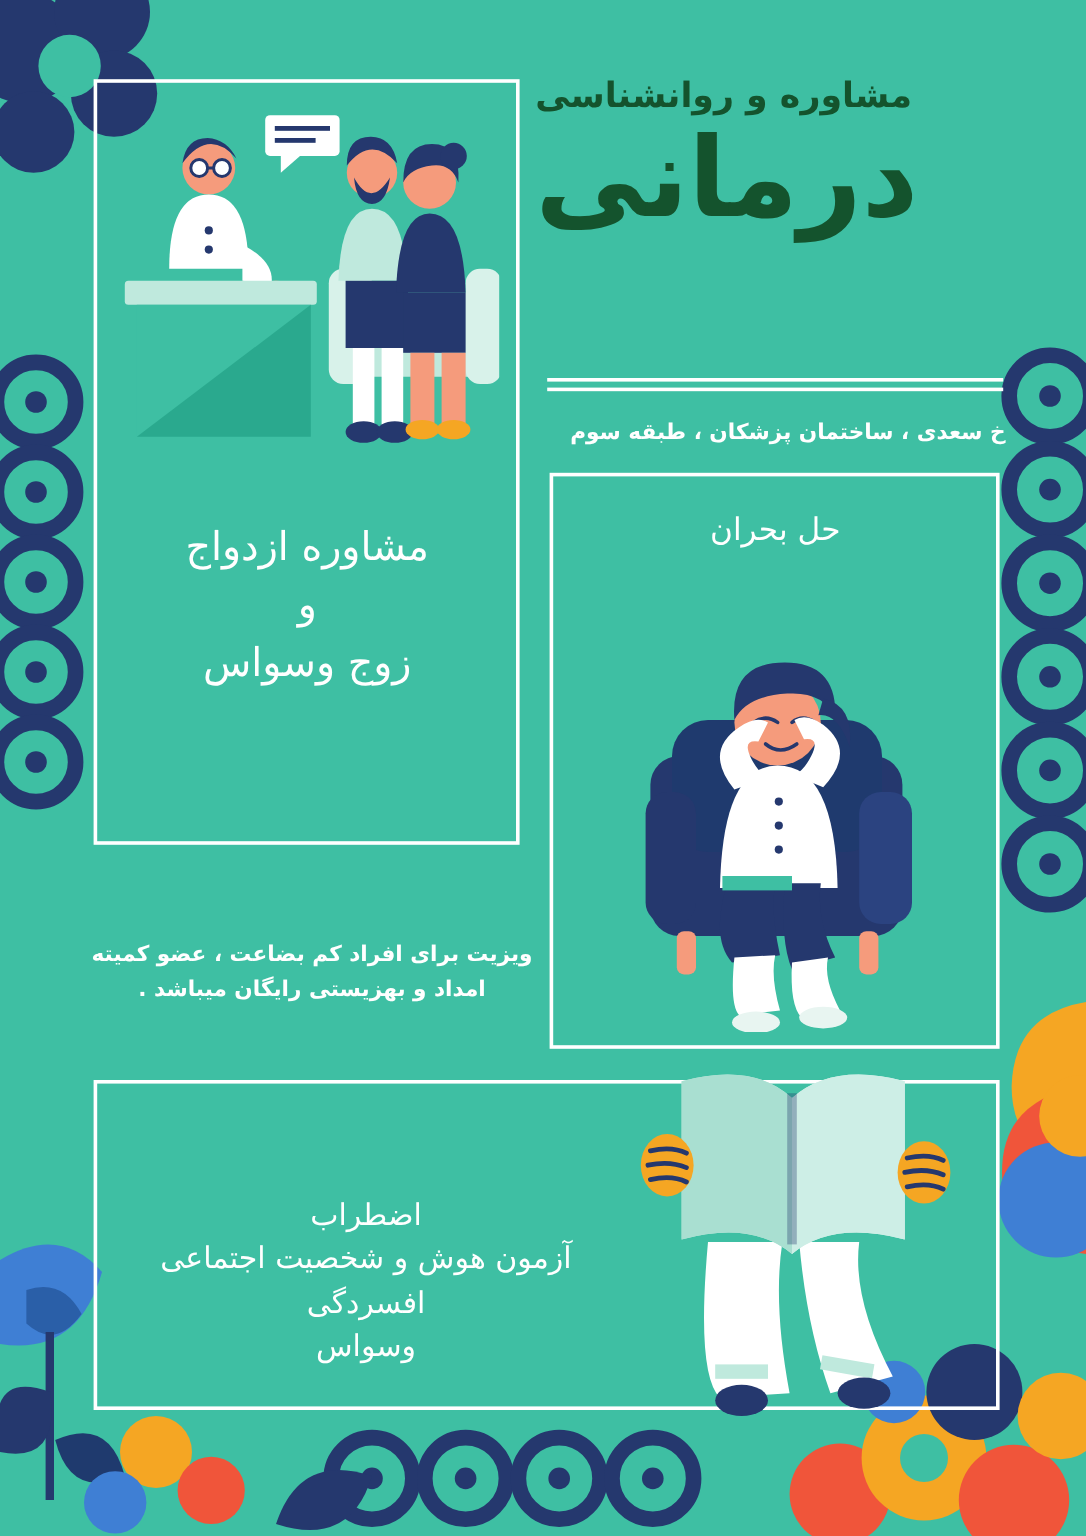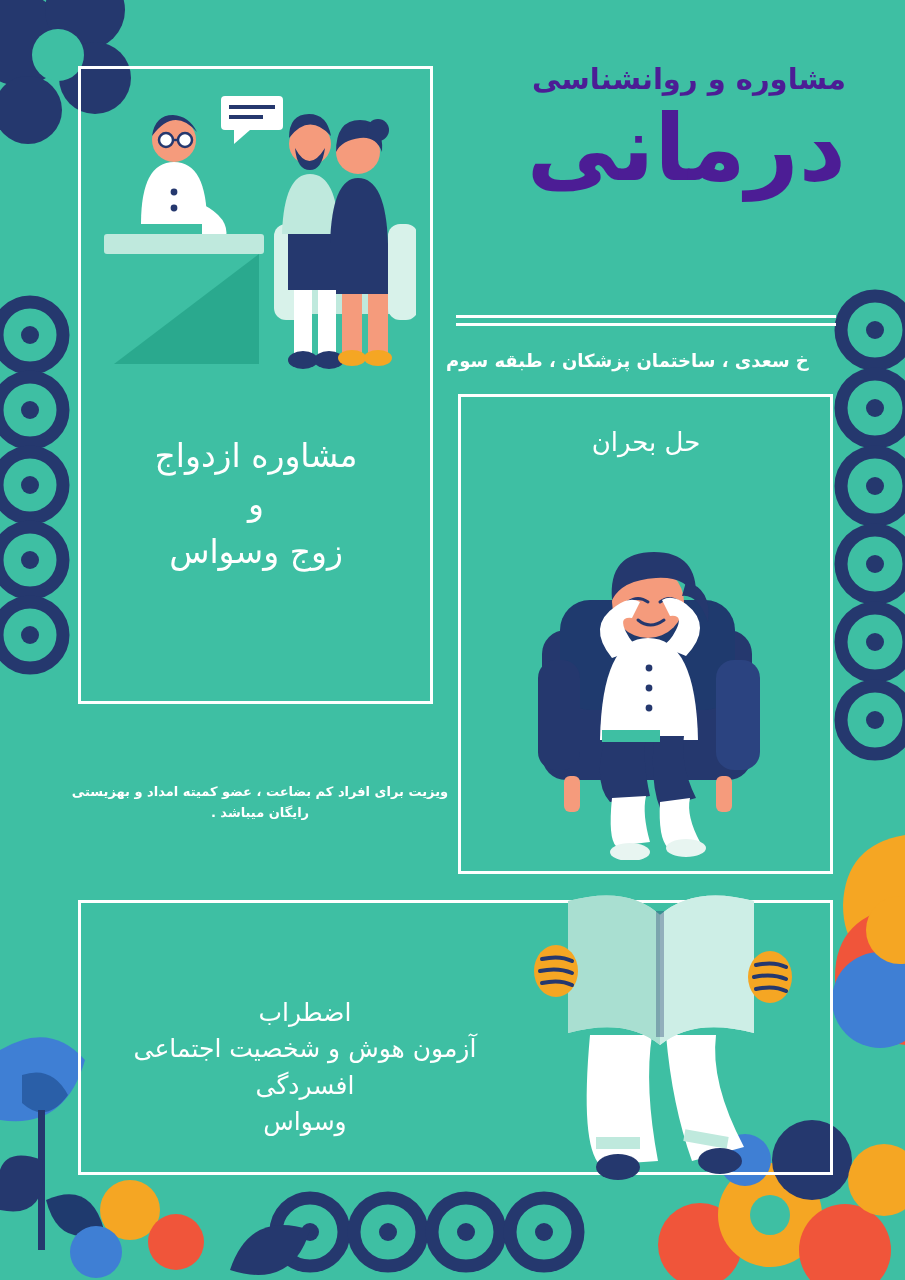--- a/index.html
+++ b/index.html
@@ -31,22 +31,22 @@
   #box-marriage { left: 78px;  top: 66px;  width: 355px; height: 638px; }
   #box-crisis   { left: 458px; top: 394px; width: 375px; height: 480px; }
   #box-tests    { left: 78px;  top: 900px; width: 755px; height: 275px; }
 
   
   .header {
     position: absolute;
     left: 446px;
     top: 62px;
     width: 400px;
-    text-align: right;
-    color: #4c1d95;
+    text-align: left;
+    color: #14532d;
   }
   .header .sub-top {
     font-size: 29px;
     font-weight: bold;
     letter-spacing: 1px;
     line-height: 1.2;
     margin-bottom: 4px;
   }
   .header .brand {
     font-size: 92px;
@@ -64,21 +64,21 @@
   .rule-group .rule {
     height: 3px;
     background: #ffffff;
     margin: 5px 0;
   }
   .address {
     position: absolute;
     left: 446px;
     top: 350px;
     width: 392px;
-    text-align: left;
+    text-align: right;
     color: #ffffff;
     font-size: 18px;
     font-weight: bold;
   }
 
   
   .box-title {
     position: absolute;
     color: #ffffff;
     font-weight: normal;
@@ -98,21 +98,21 @@
     font-size: 25px;
     text-align: center;
   }
 
   .free-note {
     position: absolute;
     left: 60px;
     top: 782px;
     width: 400px;
     color: #ffffff;
-    font-size: 13px;
+    font-size: 18px;
     font-weight: bold;
     line-height: 1.6;
     text-align: center;
   }
 
   
   .illus { position: absolute; }
   #illus-counseling { left: 96px; top: 84px;  width: 320px; height: 290px; }
   #illus-crisis     { left: 520px; top: 540px; width: 260px; height: 320px; }
   #illus-reading    { left: 470px; top: 885px; width: 380px; height: 300px; }

